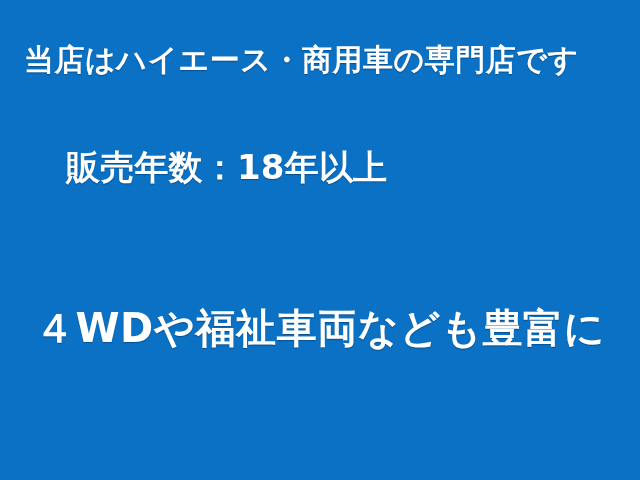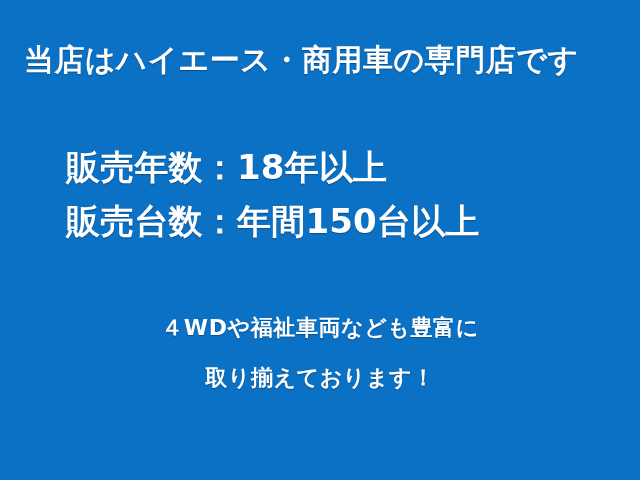--- a/index.html
+++ b/index.html
@@ -54,37 +54,35 @@
   #closing {
     position: absolute;
     left: 0;
     right: 0;
     top: 303px;
     text-align: center;
   }
   .closing-line {
     color: #ffffff;
     font-weight: 700;
-    font-size: 22px;
+    font-size: 40px;
     line-height: 50px;
     white-space: nowrap;
     text-shadow: 0 1px 1px rgba(0, 40, 80, 0.45);
     letter-spacing: 0.6px;
   }
 </style>
 </head>
 <body>
 
 <div id="slide">
 
   <div class="txt" id="headline">当店はハイエース・商用車の専門店です</div>
 
   <div id="stats">
     <div class="stat-line">販売年数：18年以上</div>
-    <div class="stat-line">販売台数：年間150台以上</div>
   </div>
 
   <div id="closing">
     <div class="closing-line">４WDや福祉車両なども豊富に</div>
-    <div class="closing-line">取り揃えております！</div>
   </div>
 
 </div>
 
 </body></html>

